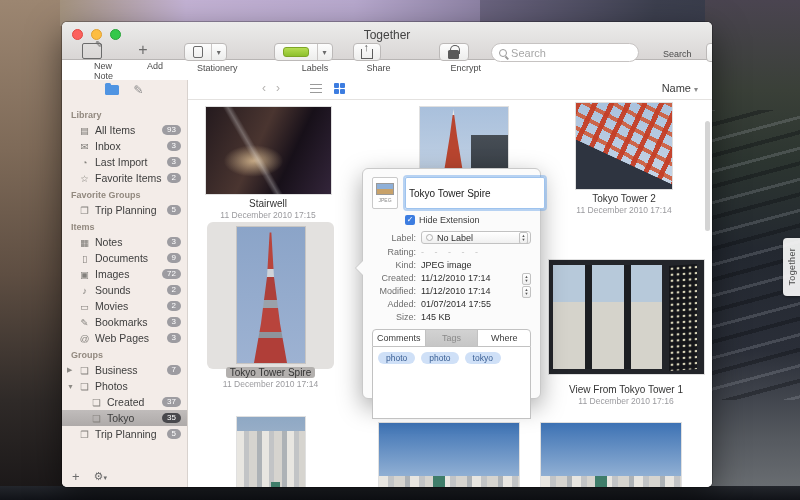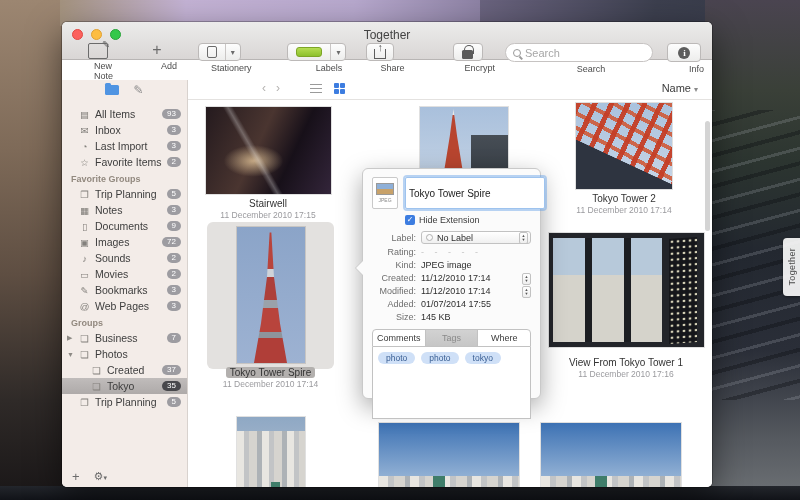--- a/index.html
+++ b/index.html
@@ -56,21 +56,21 @@
     justify-content:center; font-size:8px; color:#6b6b6b; }
   .page-glyph { width:10px; height:12px; border:1.2px solid #6b6b6b; border-radius:2px; }
   .label-swatch { width:26px; height:10px; border-radius:3px;
     background:linear-gradient(180deg,#b5dc52,#8dc02c); border:1px solid #7da526; }
   .share-glyph { width:12px; height:10px; border:1.2px solid #5d5d5d; border-top:none; position:relative; margin-top:5px; }
   .share-glyph::after { content:"↑"; position:absolute; left:2px; top:-8px; font-size:11px; color:#5d5d5d; }
   .lock-glyph { width:11px; height:9px; background:#5a5a5a; border-radius:1.5px; position:relative; margin-top:6px; }
   .lock-glyph::before { content:""; position:absolute; left:1.5px; top:-5px; width:8px; height:8px;
     border:1.5px solid #5a5a5a; border-bottom:none; border-radius:5px 5px 0 0; }
   .tb-right { margin-left:auto; display:flex; align-items:flex-start; }
-  .search-wrap { display:flex; flex-direction:column; align-items:center; margin-right:12px; }
+  .search-wrap { display:flex; align-items:center; margin-right:12px; }
   .search-field { width:148px; height:19px; border:1px solid #c6c3c2; border-radius:10px;
     background:#fff; display:flex; align-items:center; padding:0 7px; }
   .mag { width:8px; height:8px; border:1.5px solid #9a9a9a; border-radius:50%; position:relative; flex:0 0 auto; }
   .mag::after { content:""; position:absolute; right:-3px; bottom:-3px; width:4px; height:1.5px;
     background:#9a9a9a; transform:rotate(45deg); }
   .search-field input { border:none; outline:none; flex:1; font-size:11px; margin-left:4px;
     color:#333; background:transparent; font-family:inherit; }
   .search-field input::placeholder { color:#a7a7a7; }
   .info-wrap { display:flex; flex-direction:column; align-items:center; }
   .info-btn { width:34px; height:19px; border:1px solid #bcb9b8; border-radius:4px;
@@ -308,20 +308,21 @@
             <i></i>
             <i></i>
           </div>
       </div>
       <div class="sort-btn">
         <span>Name</span><span class="car">▾</span>
       </div>
     </div>
 
     <div class="sidebar">
+      <div class="sec-title">Library</div>
       <div class="sb-row">
         <span class="sb-ic">▤</span>
         <span class="sb-label">All Items</span>
         <span class="badge">93</span>
       </div>
       <div class="sb-row">
         <span class="sb-ic">✉</span>
         <span class="sb-label">Inbox</span>
         <span class="badge">3</span>
       </div>
@@ -336,20 +337,21 @@
         <span class="badge">2</span>
       </div>
 
       <div class="sec-title">Favorite Groups</div>
       <div class="sb-row">
         <span class="sb-ic">❐</span>
         <span class="sb-label">Trip Planning</span>
         <span class="badge">5</span>
       </div>
 
+      <div class="sec-title">Items</div>
       <div class="sb-row">
         <span class="sb-ic">▦</span>
         <span class="sb-label">Notes</span>
         <span class="badge">3</span>
       </div>
       <div class="sb-row">
         <span class="sb-ic">▯</span>
         <span class="sb-label">Documents</span>
         <span class="badge">9</span>
       </div>
@@ -432,21 +434,21 @@
         <div class="date">11 December 2010 17:14</div>
       </div>
 
       <div class="sel-box" style="left:18px; top:121px; width:127px; height:147px;"></div>
       <div class="tile" style="left:18px; top:126px; width:127px;">
         <div class="photo ph-spire"></div>
         <div class="caption"><span class="pill">Tokyo Tower Spire</span></div>
         <div class="date">11 December 2010 17:14</div>
       </div>
 
-      <div class="tile" style="left:358px; top:132px; width:158px;">
+      <div class="tile" style="left:358px; top:159px; width:158px;">
         <div class="photo ph-view1"></div>
         <div class="caption" style="margin-top:10px;">View From Tokyo Tower 1</div>
         <div class="date">11 December 2010 17:16</div>
       </div>
 
       <div class="tile" style="left:48px; top:316px; width:68px;">
         <div class="photo ph-city-v"></div>
       </div>
       <div class="tile" style="left:190px; top:322px; width:140px;">
         <div class="photo ph-city-h"></div>

